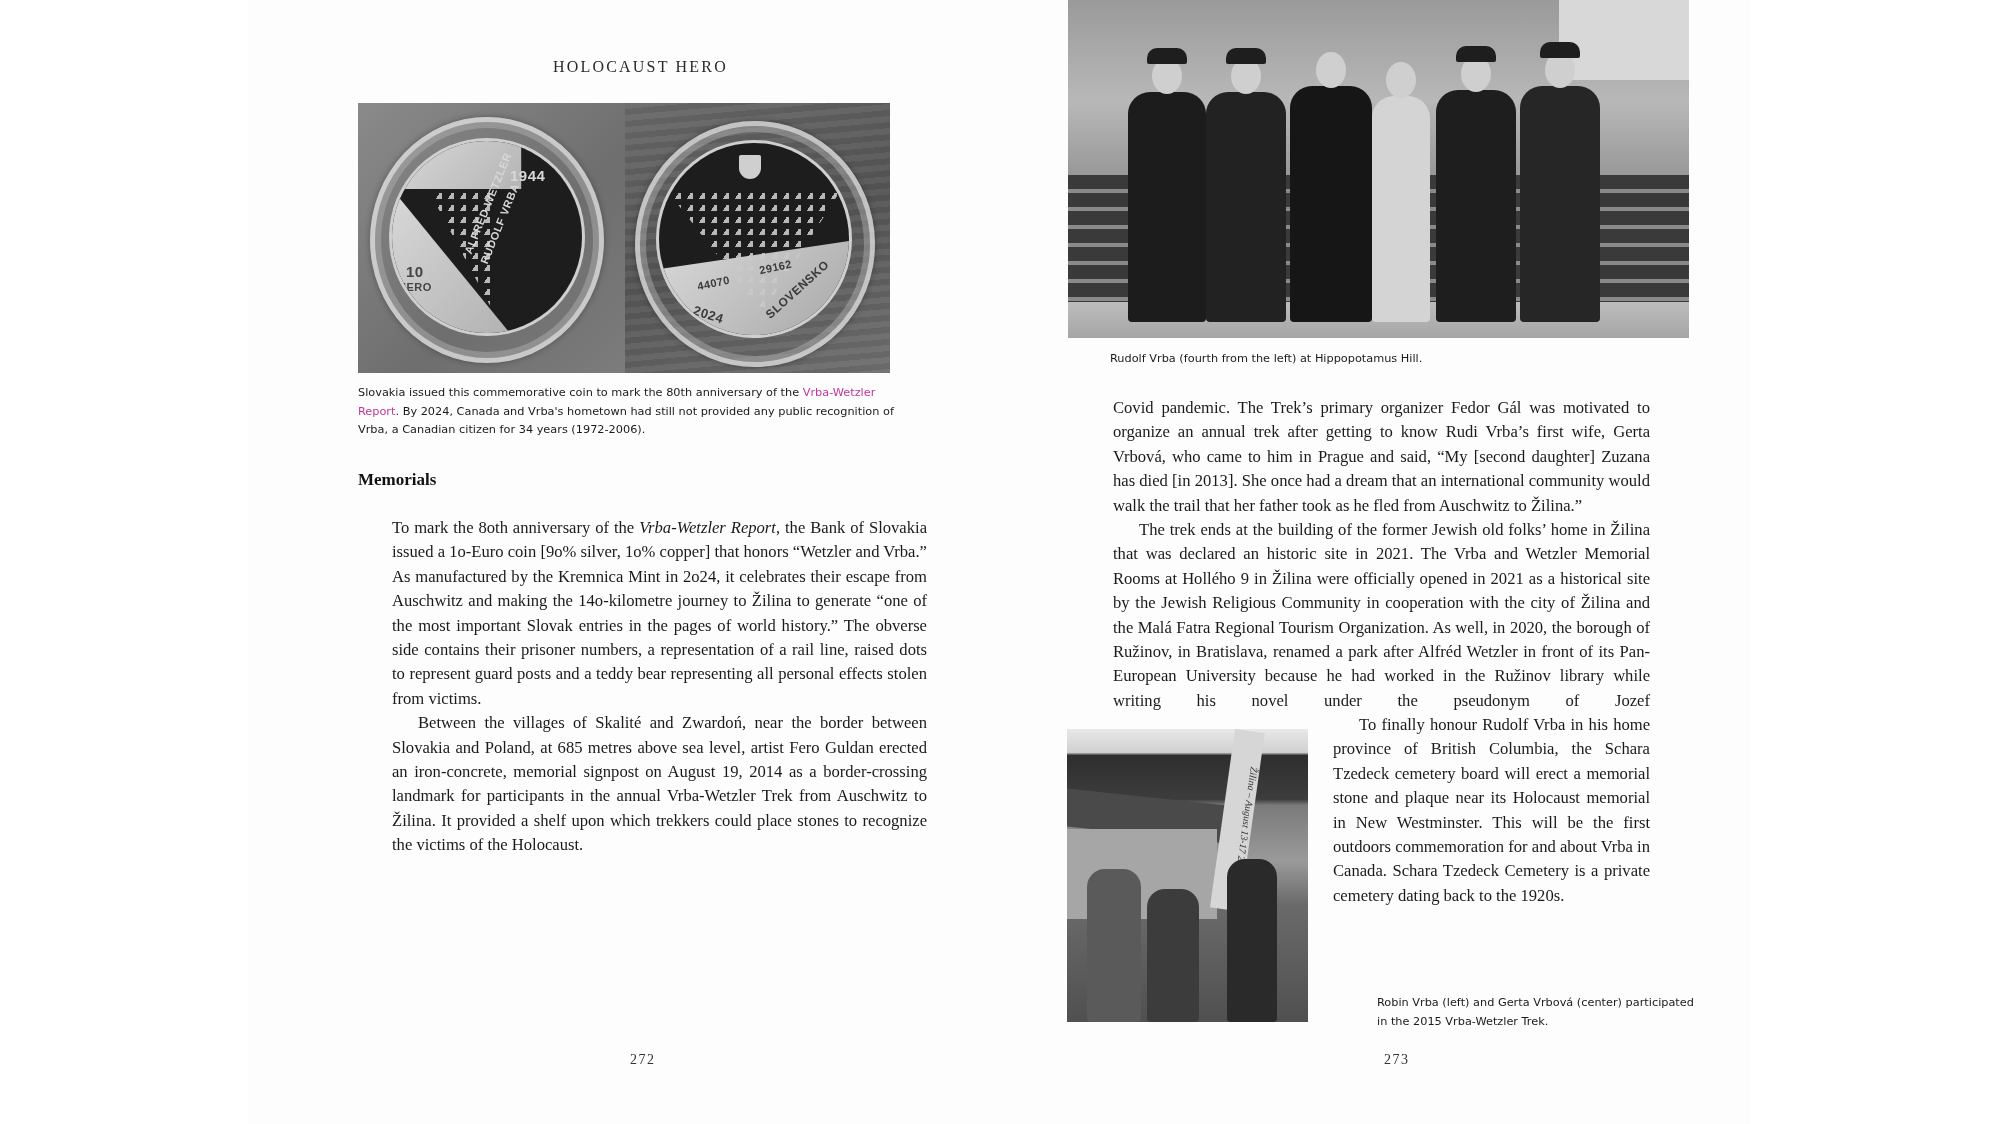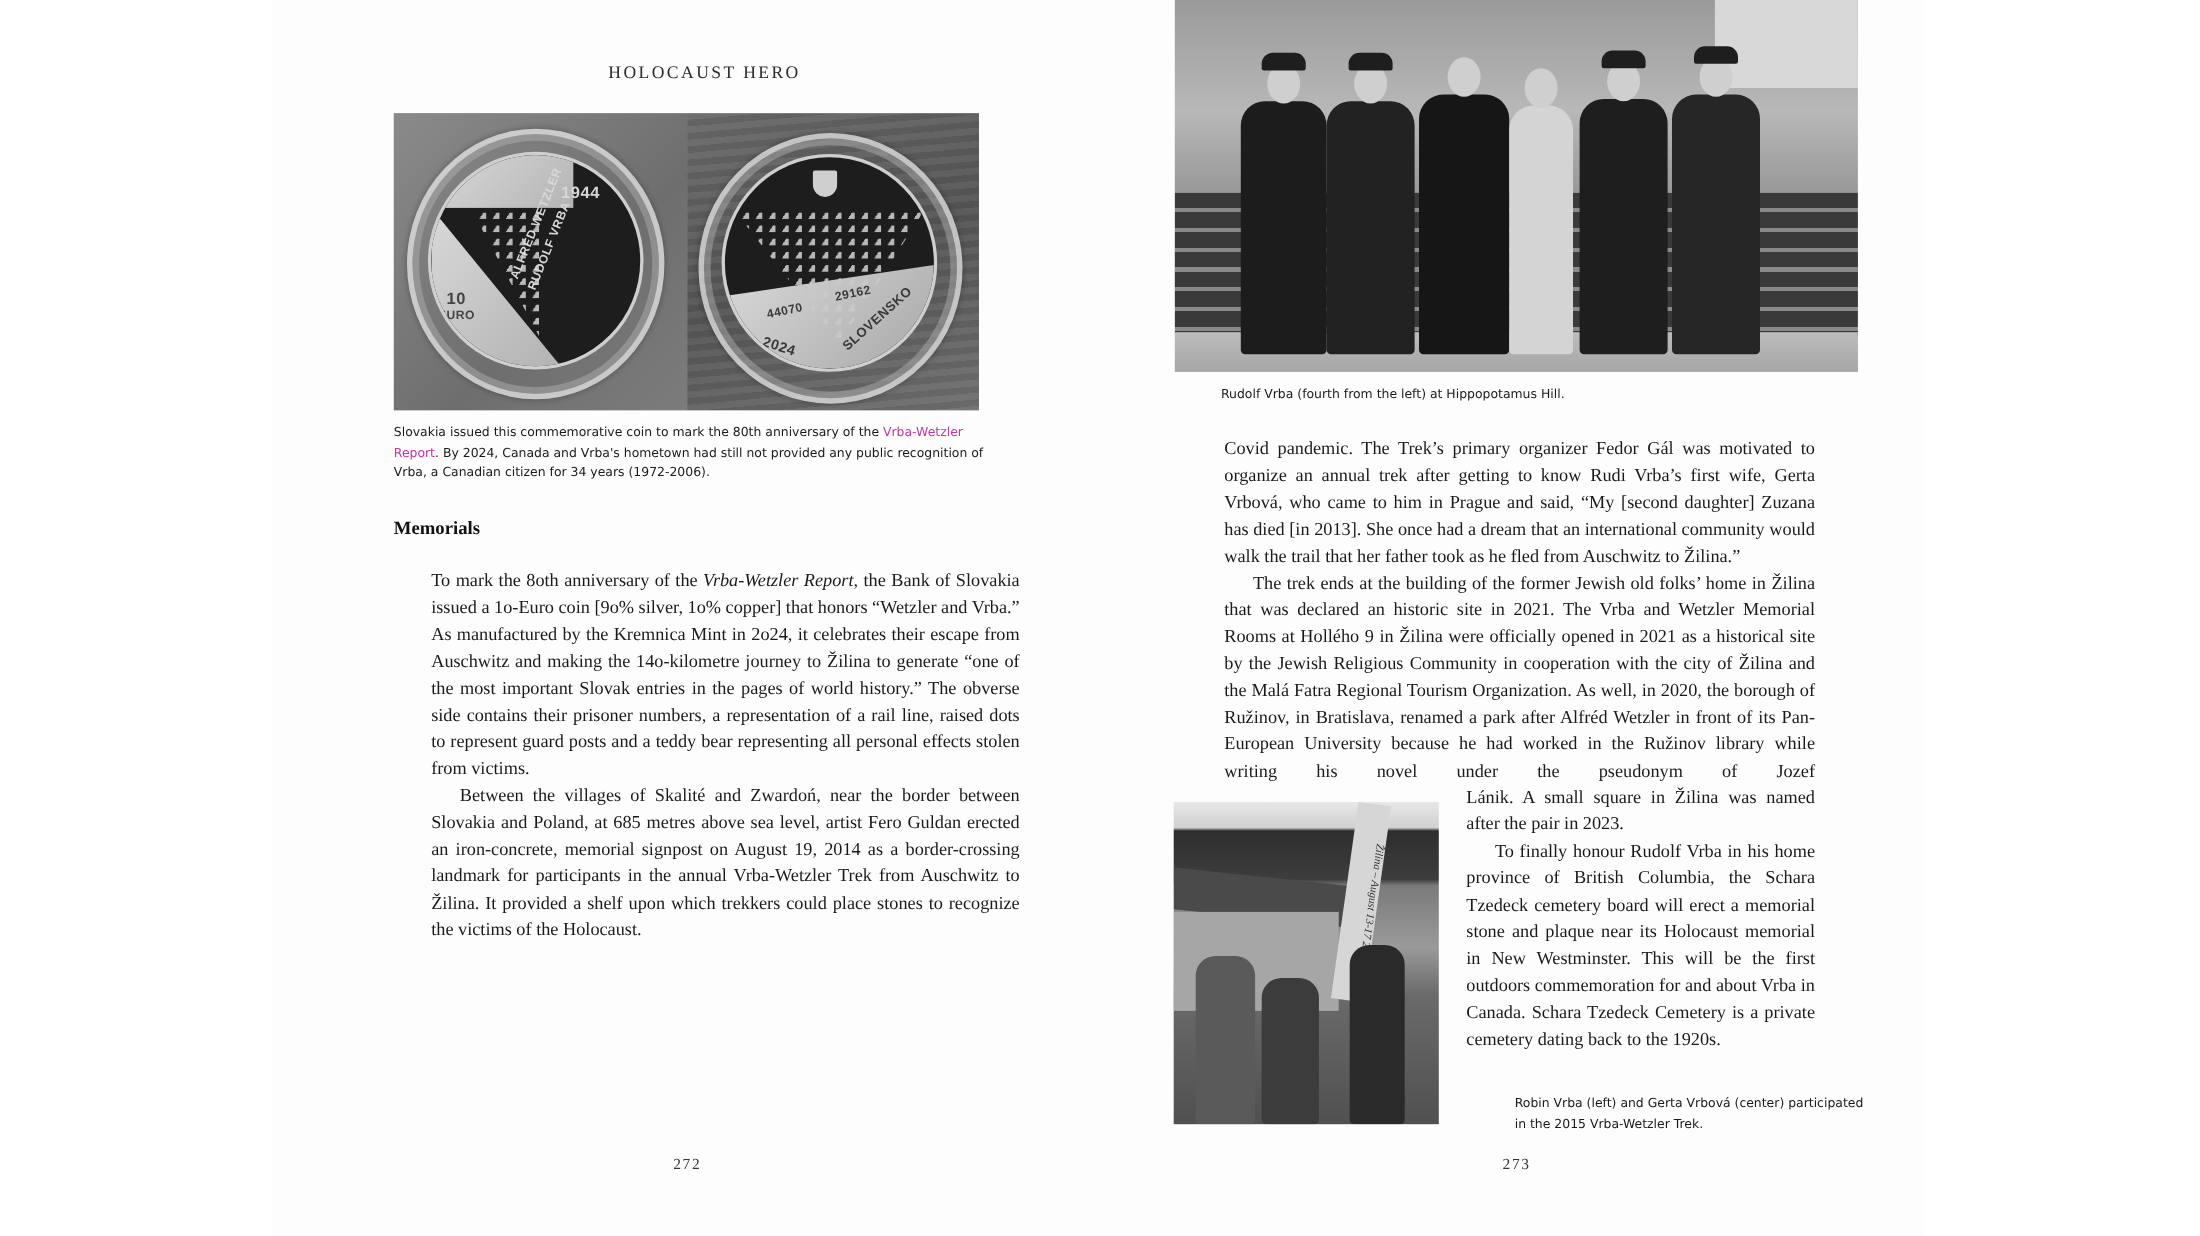--- a/index.html
+++ b/index.html
@@ -68,21 +68,21 @@
   .body-text {
     position: absolute; font-size: 16.6px; line-height: 24.4px;
     text-align: justify; color: #1a1a1a;
     hyphens: manual;
   }
   .body-text p { margin: 0; text-indent: 26px; }
   .body-text p.noindent { text-indent: 0; }
   .body-left { left: 358px; top: 516px; width: 535px; margin-left: 34px; }
 
   .folio {
-    position: absolute; top: 1052px; font-size: 14px; letter-spacing: 1.5px; color: #333;
+    position: absolute; top: 1052px; font-size: 14px; letter-spacing: 1.5px; color: #333; margin-left: 18px;
   }
   .folio-left { left: 612px; }
   .folio-right { left: 1366px; }
 
   
   .group-photo { left: 1068px; top: 0; width: 621px; height: 338px;
     background: linear-gradient(180deg,#9a9a9a 0%,#b8b8b8 30%,#8c8c8c 60%,#5b5b5b 75%,#c0c0c0 92%,#b0b0b0 100%);
   }
   .group-photo .sky { position:absolute; right:0; top:0; width:130px; height:80px; background:#d8d8d8; }
   .group-photo .steps {
@@ -117,21 +117,21 @@
 
 <div class="photo coin-photo">
   <div class="coin-half left">
     <div class="coin-capsule"></div>
     <div class="coin-face">
       <div class="silver" style="left:0;top:0;width:100%;height:48px;clip-path:polygon(0 100%,68% 100%,68% 0,100% 0,100% 0,0 0);"></div>
       <div class="silver" style="left:0;top:48px;width:100%;height:144px;clip-path:polygon(0 0,0 100%,62% 100%);"></div>
       <div class="tri-field" style="left:38px;top:52px;width:64px;height:120px;clip-path:polygon(0 0,100% 0,100% 100%);"></div>
       <span class="coin-text" style="left:118px;top:26px;font-size:15px;">1944</span>
       <span class="coin-text" style="left:14px;top:122px;font-size:15px;color:#444;">10</span>
-      <span class="coin-text" style="left:6px;top:140px;font-size:11px;color:#444;">EURO</span>
+      <span class="coin-text" style="left:6px;top:140px;font-size:11px;color:#444;">HERO</span>
       <span class="coin-text" style="left:70px;top:110px;font-size:11px;transform:rotate(-68deg);transform-origin:left top;">ALFRÉD WETZLER</span>
       <span class="coin-text" style="left:86px;top:120px;font-size:11px;transform:rotate(-68deg);transform-origin:left top;">RUDOLF VRBA</span>
     </div>
   </div>
   <div class="coin-half right">
     <div class="coin-capsule"></div>
     <div class="coin-face">
       <div class="silver" style="left:0;top:98px;width:100%;height:94px;clip-path:polygon(0 30%,100% 0,100% 100%,0 100%);"></div>
       <div class="tri-field" style="left:10px;top:50px;width:170px;height:120px;clip-path:polygon(0 0,100% 0,55% 100%);"></div>
       <span style="position:absolute;left:80px;top:12px;width:22px;height:24px;background:#cfcfcf;border-radius:2px 2px 12px 12px;"></span>
@@ -192,19 +192,18 @@
 <div class="photo trek-photo">
   <div class="roof"></div>
   <div class="wall"></div>
   <div class="post">Žilina – August 13-17 2016</div>
   <div class="figure" style="left:20px;top:140px;width:54px;height:153px;background:#5a5a5a;"></div>
   <div class="figure" style="left:80px;top:160px;width:52px;height:133px;background:#3c3c3c;"></div>
   <div class="figure" style="left:160px;top:130px;width:50px;height:163px;background:#2a2a2a;"></div>
 </div>
 
 <div class="body-text body-right-wrap">
-  <p class="noindent">Lánik. A small square in Žilina was named after the pair in 2023.</p>
   <p>To finally honour Rudolf Vrba in his home province of British Columbia, the Schara Tzedeck cemetery board will erect a memorial stone and plaque near its Holocaust memorial in New Westminster. This will be the first outdoors commemoration for and about Vrba in Canada. Schara Tzedeck Cemetery is a private cemetery dating back to the 1920s.</p>
 </div>
 
 <div class="caption caption-trek">Robin Vrba (left) and Gerta Vrbová (center) participated in the 2015 Vrba-Wetzler Trek.</div>
 
 <div class="folio folio-right">273</div>
 
 </body></html>

